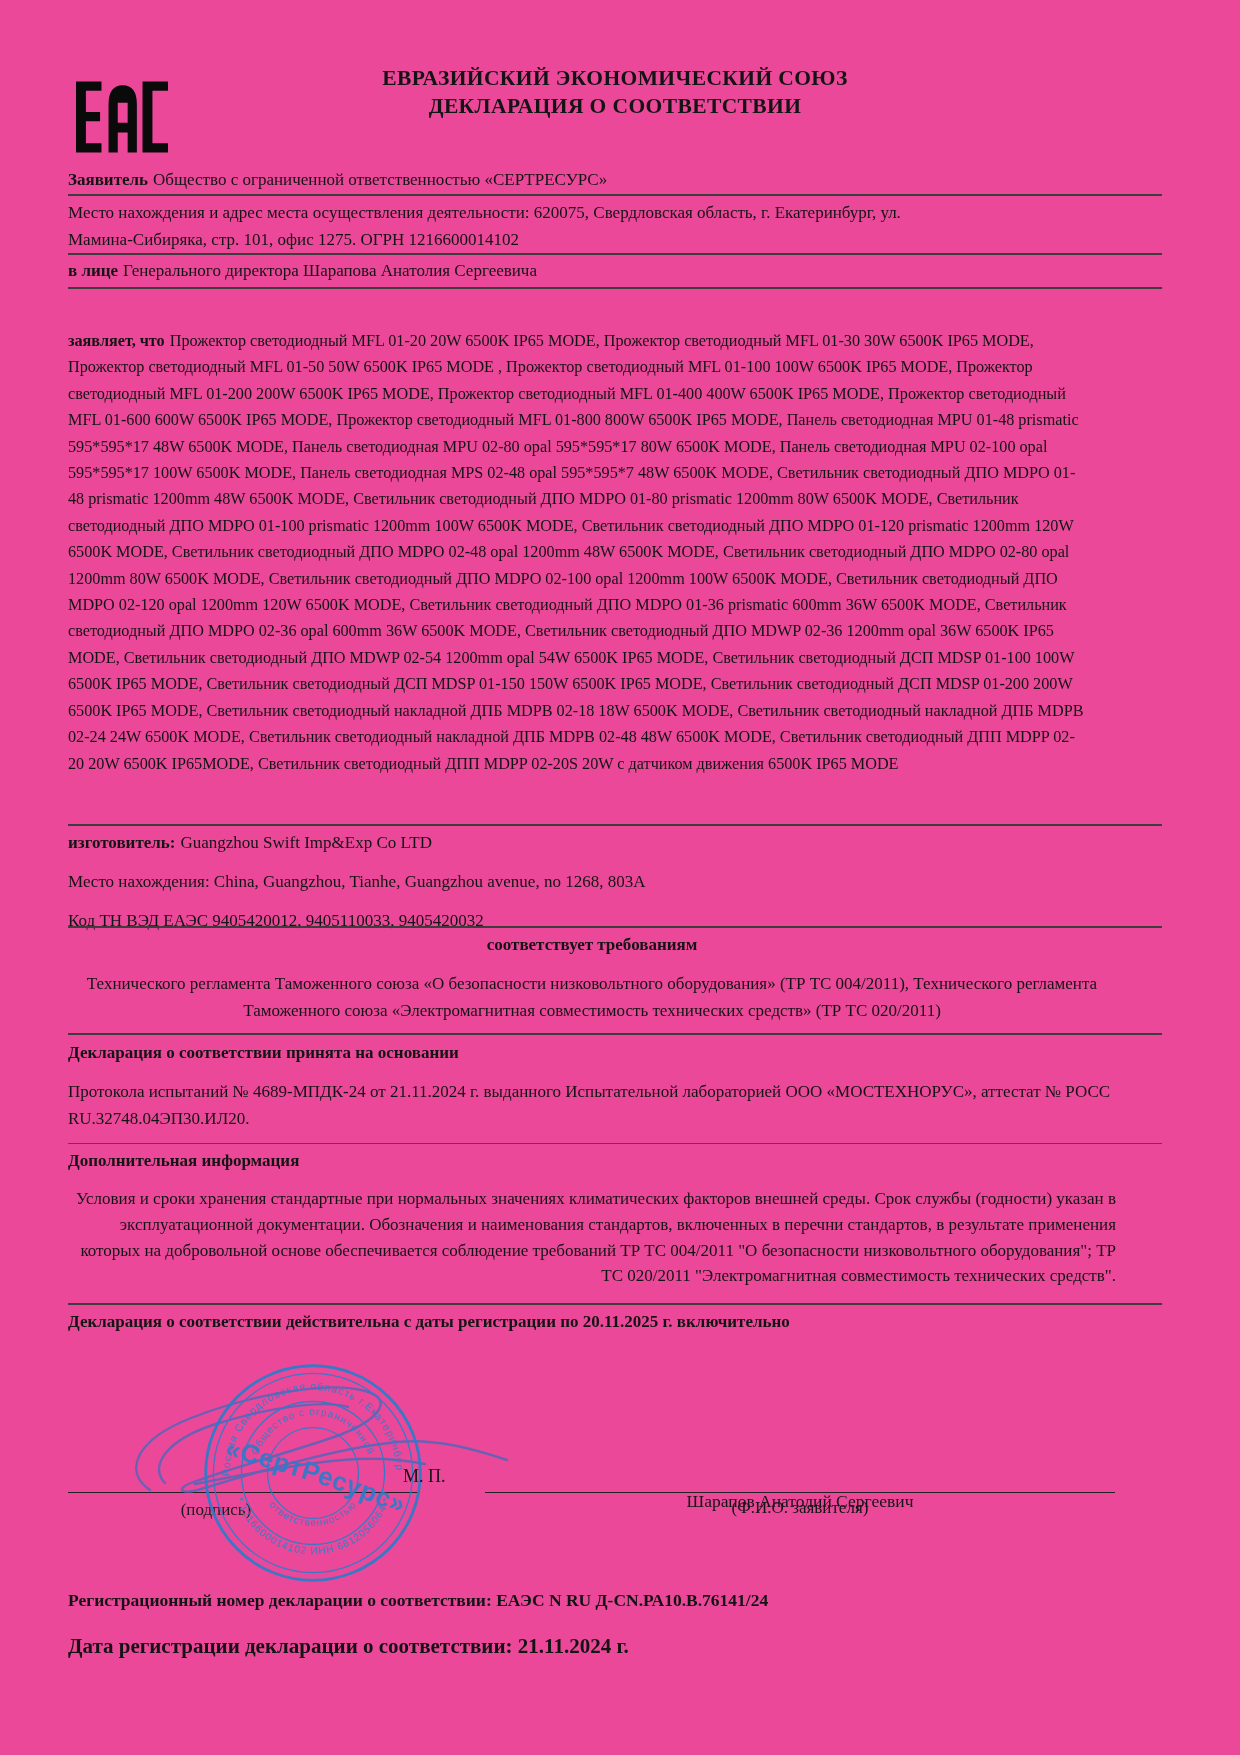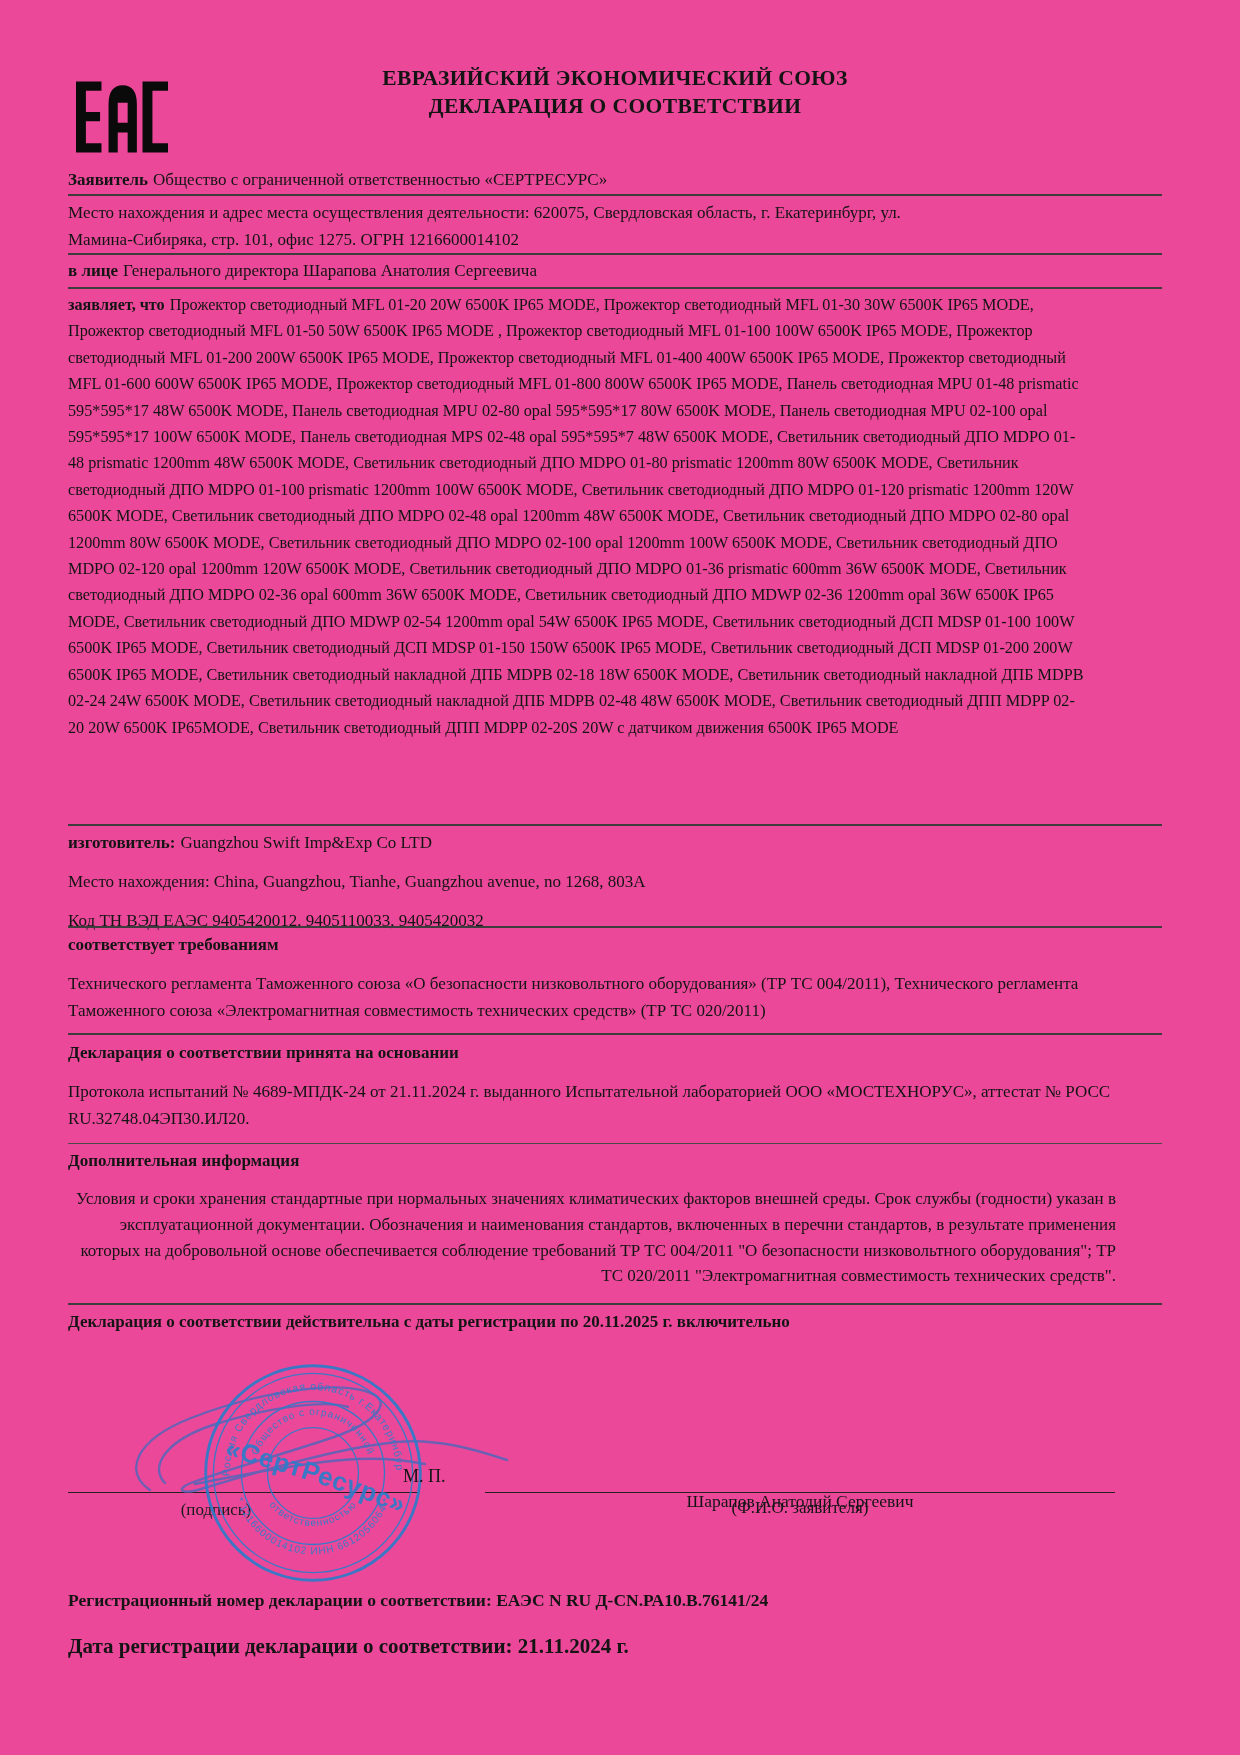--- a/index.html
+++ b/index.html
@@ -13,21 +13,21 @@
   .eac-logo{position:absolute;left:76px;top:72px;width:92px;height:90px;}
   .title{position:absolute;left:68px;top:64px;width:1094px;text-align:center;
     font-weight:bold;font-size:21.5px;line-height:28px;letter-spacing:.4px;}
   
   .sec{position:absolute;left:68px;width:1094px;font-size:17px;line-height:27px;overflow:hidden;}
   .sec p{margin:0;padding:0 46px 12px 0;}
   .lbl{font-weight:bold;padding-right:5px;}
   .sep{position:absolute;left:68px;width:1094px;height:0;border-top:2px solid #3d3d3d;}
   .sep.thin{border-top:1.5px solid #4a4a4a;}
   .decl-block{top:292px;height:530px;font-size:16.2px;line-height:26.4px;}
-  .decl-block p{padding-right:78px;}
+  .decl-block p{padding-right:78px;margin-top:36px;}
   .addl-text{line-height:25.8px;text-align:right;}
   .bold-line{font-weight:bold;}
   
   .sigline{position:absolute;height:0;border-top:1.6px solid #222;}
   .cap{position:absolute;font-size:17px;color:#1a1a1a;}
   .fio-name{position:absolute;left:485px;top:1458px;width:630px;text-align:center;font-size:17.5px;margin-top:33px;}
   .fio-cap{position:absolute;left:485px;top:1498px;width:630px;text-align:center;font-size:17px;}
   .mp{position:absolute;left:403px;top:1466px;font-size:18px;}
   .stamp{position:absolute;left:197px;top:1357px;width:232px;height:232px;opacity:.92;}
   .autograph{position:absolute;left:95px;top:1372px;width:430px;height:135px;}
@@ -72,21 +72,21 @@
   </div>
   <div class="sep" style="top:824px;"></div>
 
   <div class="sec" style="top:829px;height:112px;line-height:27.2px;">
     <p><span class="lbl">изготовитель:</span><span>Guangzhou Swift Imp&amp;Exp Co LTD</span></p>
     <p>Место нахождения: China, Guangzhou, Tianhe, Guangzhou avenue, no 1268, 803A</p>
     <p>Код ТН ВЭД ЕАЭС 9405420012, 9405110033, 9405420032</p>
   </div>
   <div class="sep" style="top:926px;"></div>
 
-  <div class="sec" style="top:931px;height:100px;">
+  <div class="sec" style="top:931px;height:100px;text-align:center;">
     <p class="bold-line">соответствует требованиям</p>
     <p>Технического регламента Таможенного союза «О безопасности низковольтного оборудования» (ТР ТС 004/2011), Технического регламента Таможенного союза «Электромагнитная совместимость технических средств» (ТР ТС 020/2011)</p>
   </div>
   <div class="sep" style="top:1033px;"></div>
 
   <div class="sec" style="top:1039px;height:102px;">
     <p class="bold-line">Декларация о соответствии принята на основании</p>
     <p>Протокола испытаний № 4689-МПДК-24 от 21.11.2024 г. выданного Испытательной лабораторией ООО «МОСТЕХНОРУС», аттестат № РОСС RU.32748.04ЭП30.ИЛ20.</p>
     <p>Схема декларирования 1д</p>
   </div>

